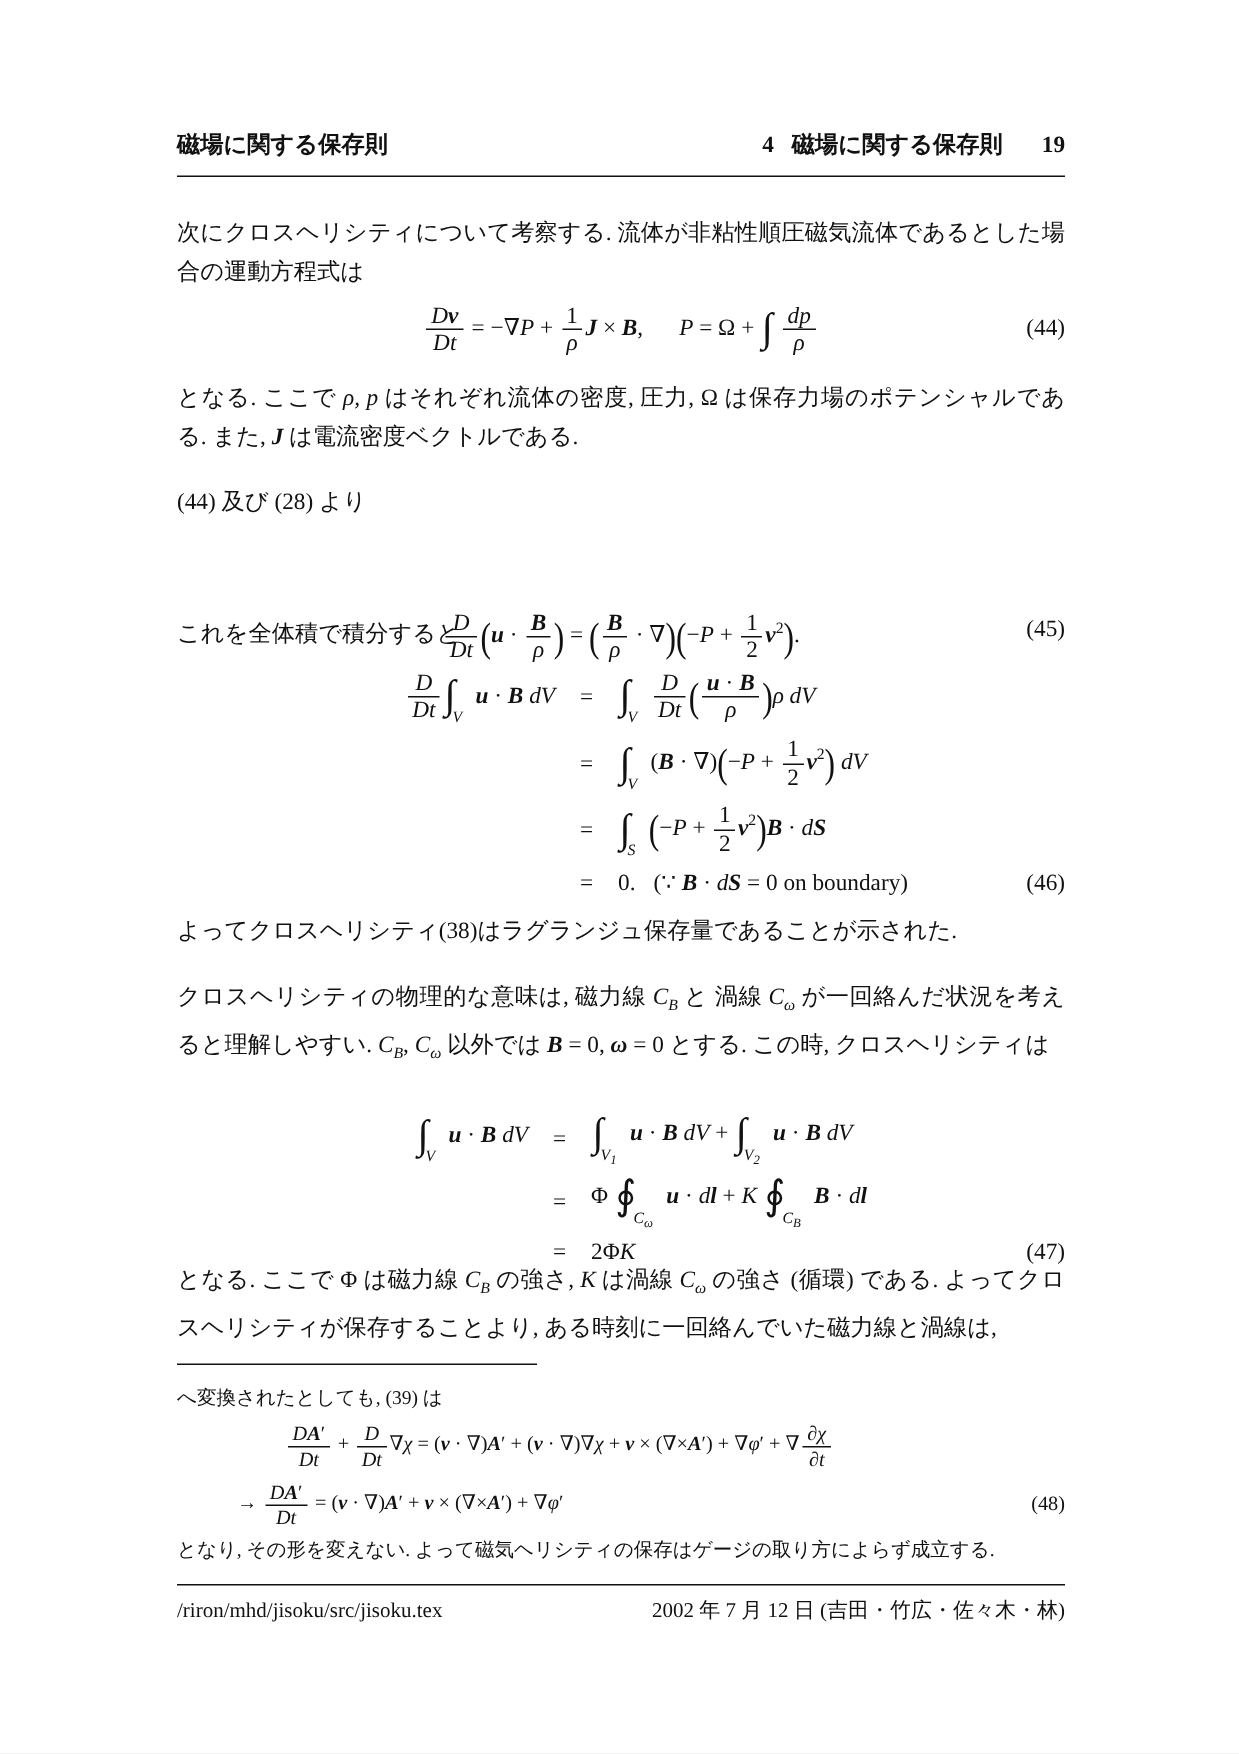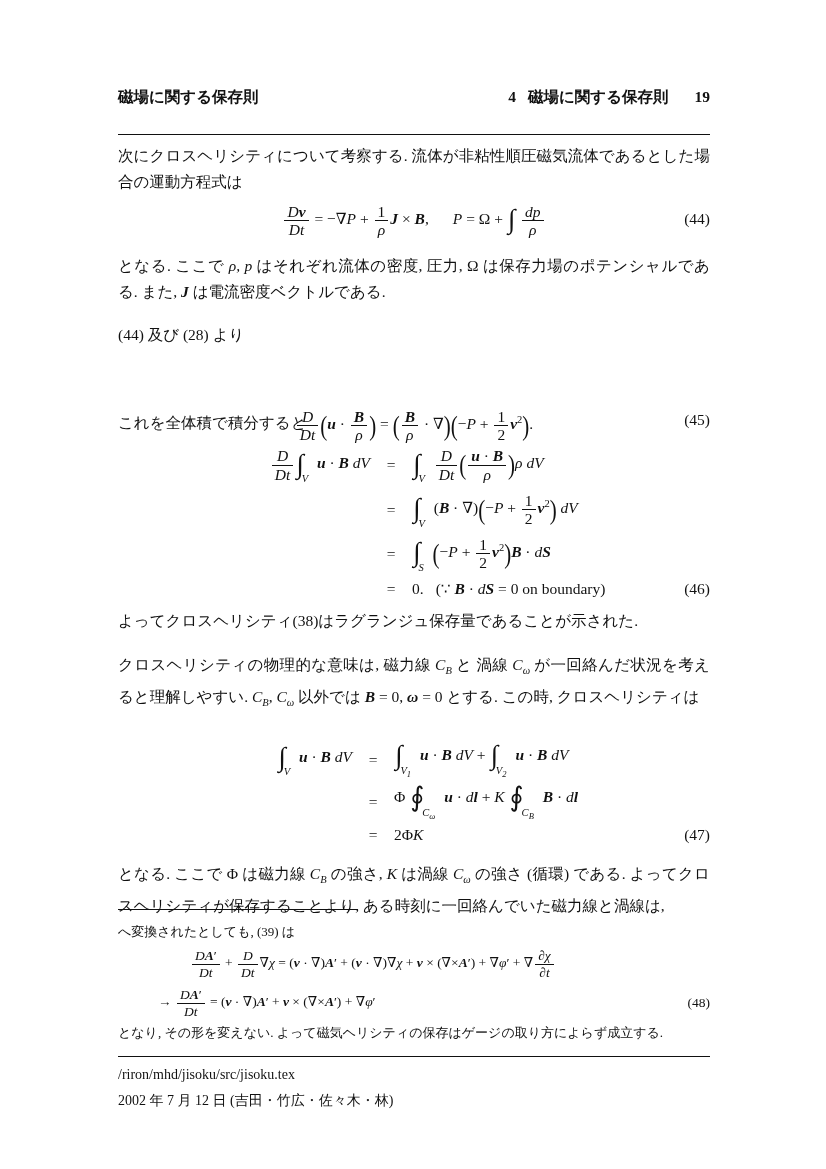--- a/index.html
+++ b/index.html
@@ -7,26 +7,26 @@
     position:relative; width:826px; height:1169px; margin:0 auto;
     background:#ffffff; color:#111;
     font-family:"Liberation Serif","DejaVu Serif",serif;
     font-size:15.5px; line-height:26px; overflow:hidden;
   }
   .blk { position:absolute; left:118px; width:592px; }
   .jtext { text-align:justify; }
 
   
   .hdr { display:flex; justify-content:space-between; 
-         border-bottom:1.5px solid #111; padding-bottom:24px; font-weight:bold; font-size:15.5px;font-family:Liberation Serif, serif; }
+         border-bottom:1.5px solid #111; padding-bottom:7px; font-weight:bold; font-size:15.5px;font-family:Liberation Serif, serif; }
   .hdr-right { display:flex; align-items:flex-end; }
   .hdr-secnum { margin-right:12px; }
   .hdr-pagenum { margin-left:26px; }
   .ftr-rule { border-top:1px solid #111; height:0; }
-  .ftr { display:flex; justify-content:space-between; font-size:14px;flex-direction:column; }
+  .ftr { display:flex; justify-content:space-between; font-size:14px; }
 
   
   .eq-c { position:relative; text-align:center; }
   .eq-num { position:absolute; right:0; top:50%; transform:translateY(-50%); font-style:normal;margin-left:44px; }
   .ea-row { display:flex; align-items:center; position:relative; }
   .ea-lhs { width:252px; text-align:right; }
   .ea-lhs.w234 { width:234px; }
   .ea-rel { width:42px; text-align:center; }
   .ea-rhs { flex:1; text-align:left; }
   .fr { display:inline-block; vertical-align:middle; text-align:center; margin:0 2px; line-height:1.12; }
@@ -122,21 +122,21 @@
       <span class="ea-rhs">Φ <span class="ig">∮</span><sub class="is">C<sub>ω</sub></sub> <b class="v">u</b> · <i>d</i><b class="v">l</b> + <i>K</i> <span class="ig">∮</span><sub class="is">C<sub>B</sub></sub> <b class="v">B</b> · <i>d</i><b class="v">l</b></span>
     </div>
     <div class="ea-row" style="height:24px;">
       <span class="ea-lhs w234"></span>
       <span class="ea-rel">=</span>
       <span class="ea-rhs">2Φ<i>K</i></span>
       <span class="eq-num">(47)</span>
     </div>
   </div>
 
-  <div class="blk jtext" style="top:861px;">となる. ここで Φ は磁力線 <i>C<sub class="smsub">B</sub></i> の強さ, <i>K</i> は渦線 <i>C<sub class="smsub">ω</sub></i> の強さ (循環) である. よってクロスヘリシティが保存することより, ある時刻に一回絡んでいた磁力線と渦線は,</div>
+  <div class="blk jtext" style="top:841px;">となる. ここで Φ は磁力線 <i>C<sub class="smsub">B</sub></i> の強さ, <i>K</i> は渦線 <i>C<sub class="smsub">ω</sub></i> の強さ (循環) である. よってクロスヘリシティが保存することより, ある時刻に一回絡んでいた磁力線と渦線は,</div>
 
   <div class="fn-rule" style="position:absolute; left:118px; top:909px; width:240px;"></div>
   <div class="blk fnote" style="top:889px;margin-top:32px;">へ変換されたとしても, (39) は</div>
 
   <div class="blk fn-eq" style="top:944px;">
     <div class="fn-row" style="height:40px; padding-left:72px;">
       <span><span class="fr"><span class="n"><i>D</i><b class="v">A</b>′</span><span class="d"><i>Dt</i></span></span> + <span class="fr"><span class="n"><i>D</i></span><span class="d"><i>Dt</i></span></span>∇<i>χ</i> = (<b class="v">v</b> · ∇)<b class="v">A</b>′ + (<b class="v">v</b> · ∇)∇<i>χ</i> + <b class="v">v</b> × (∇×<b class="v">A</b>′) + ∇<i>φ</i>′ + ∇<span class="fr"><span class="n">∂<i>χ</i></span><span class="d">∂<i>t</i></span></span></span>
     </div>
     <div class="fn-row" style="height:38px; padding-left:40px;">
       <span>→ <span class="fr"><span class="n"><i>D</i><b class="v">A</b>′</span><span class="d"><i>Dt</i></span></span> = (<b class="v">v</b> · ∇)<b class="v">A</b>′ + <b class="v">v</b> × (∇×<b class="v">A</b>′) + ∇<i>φ</i>′</span>

